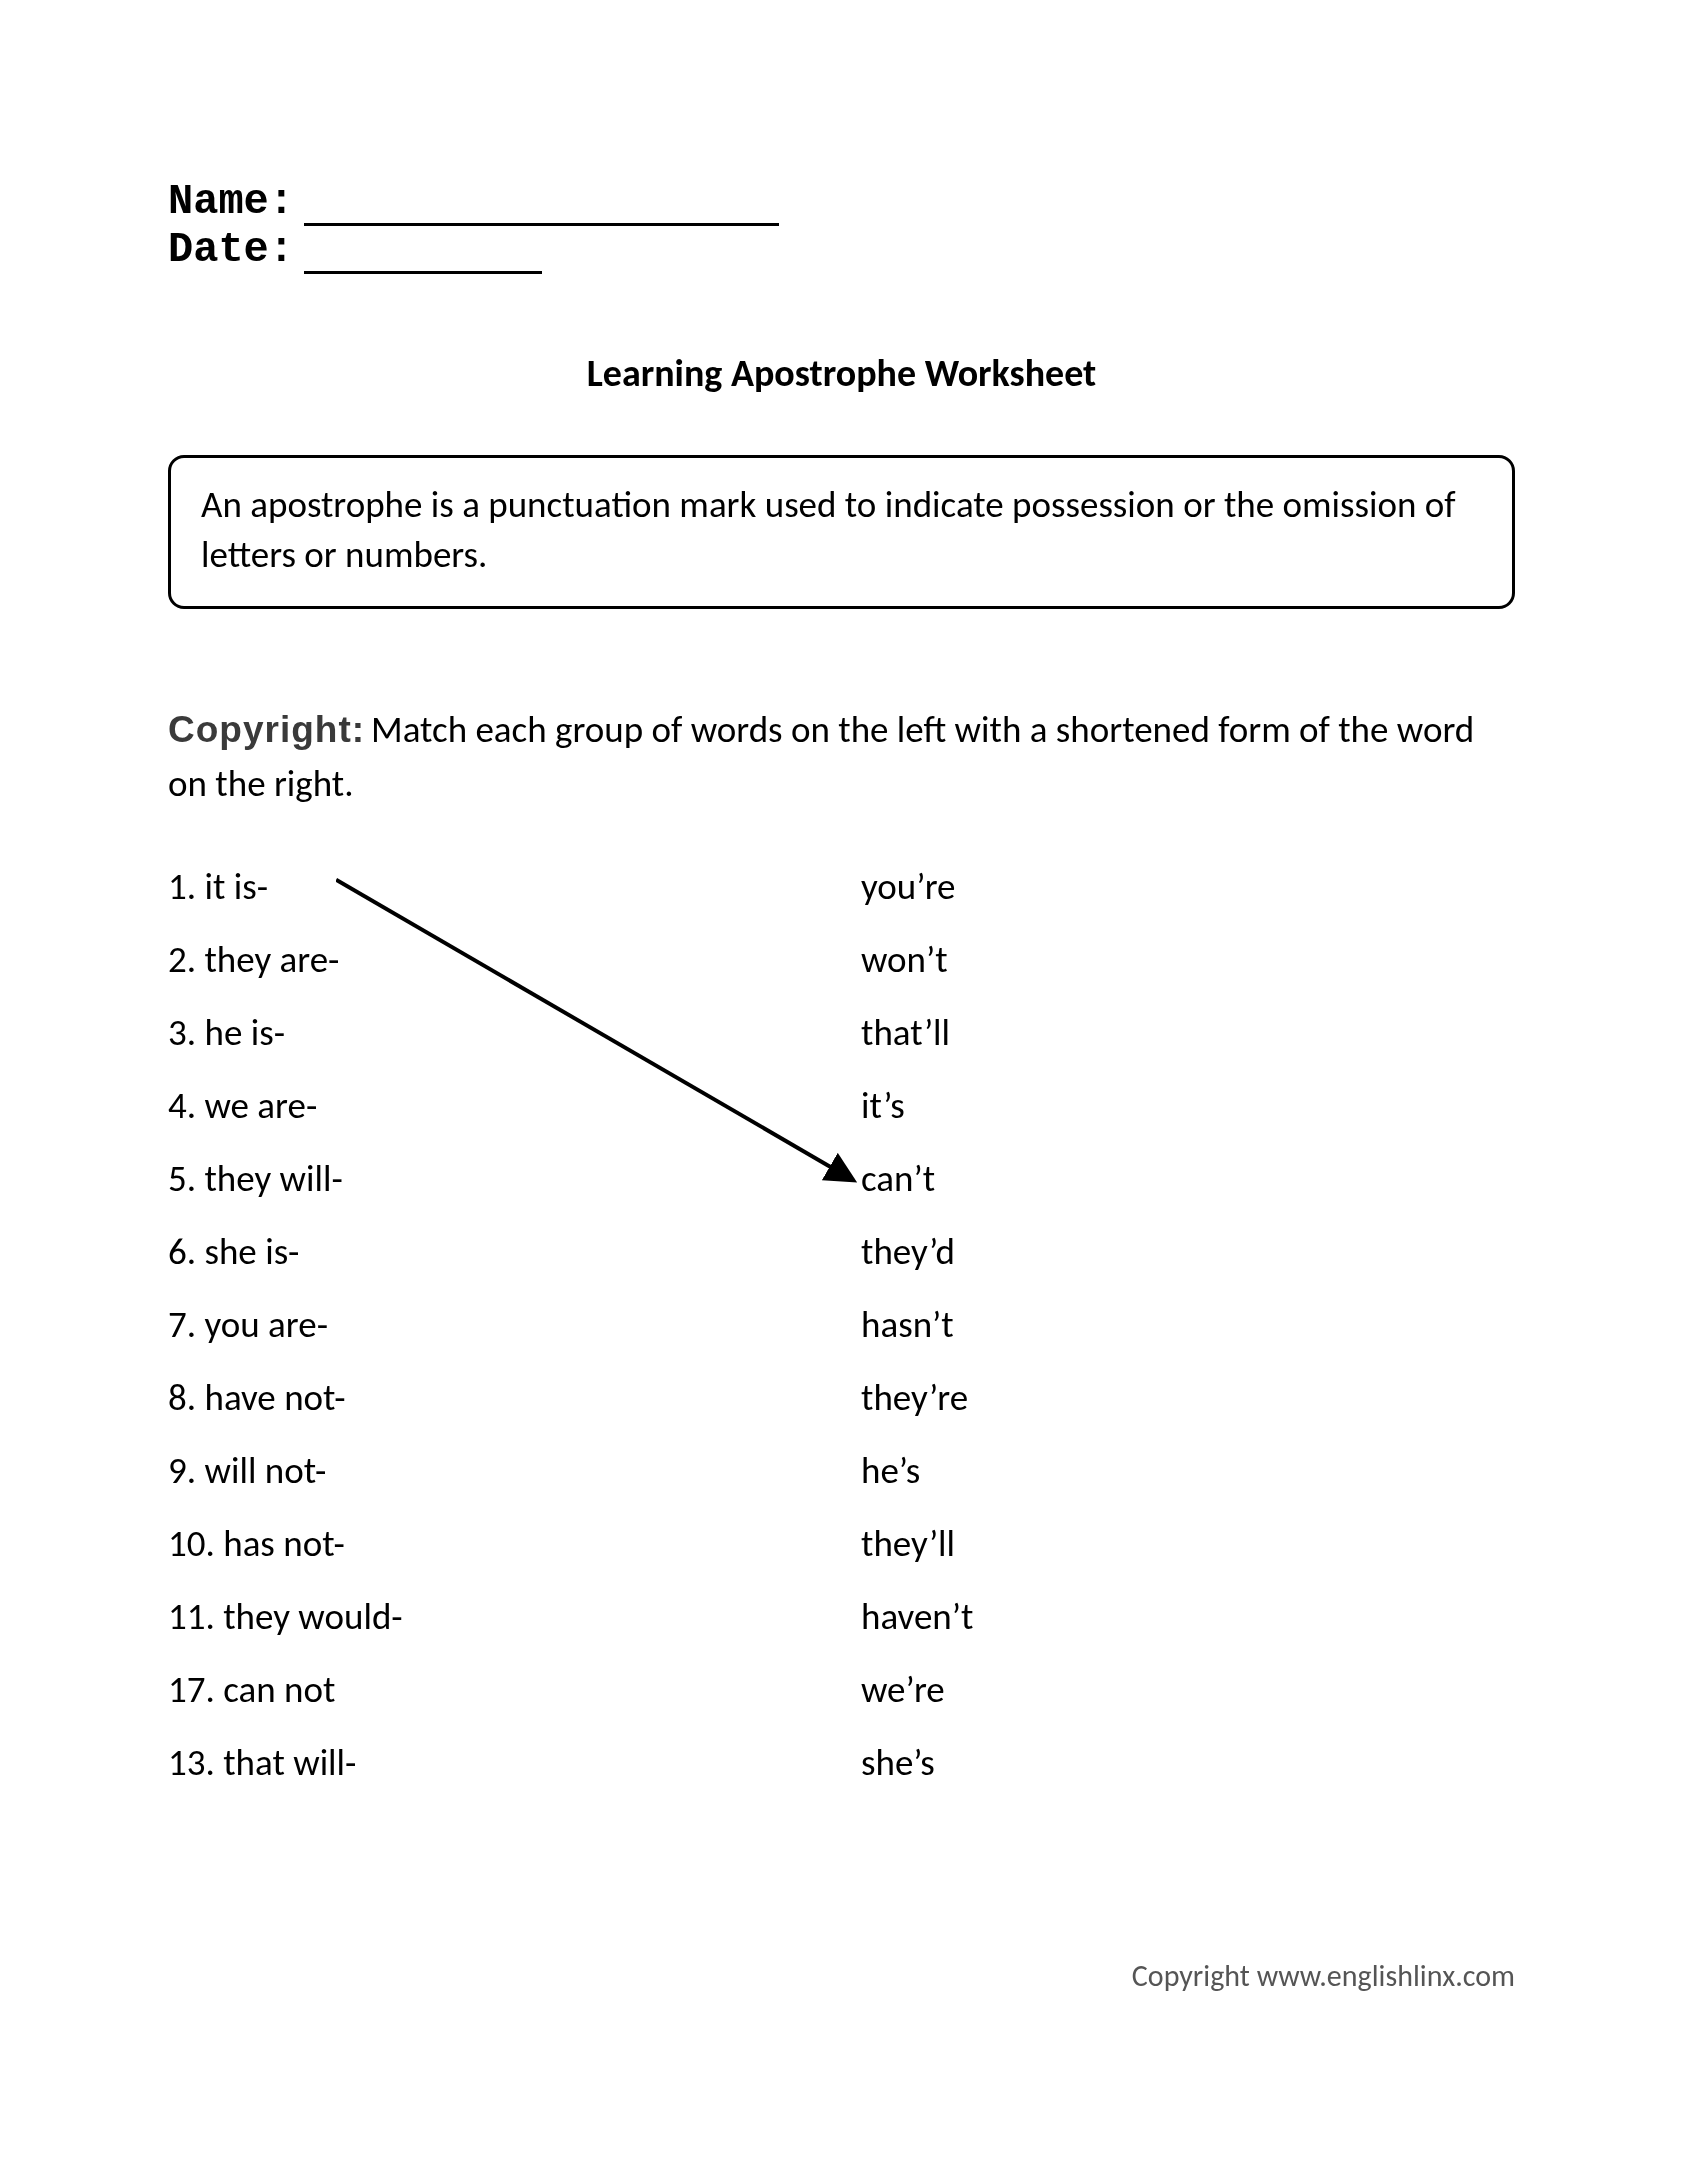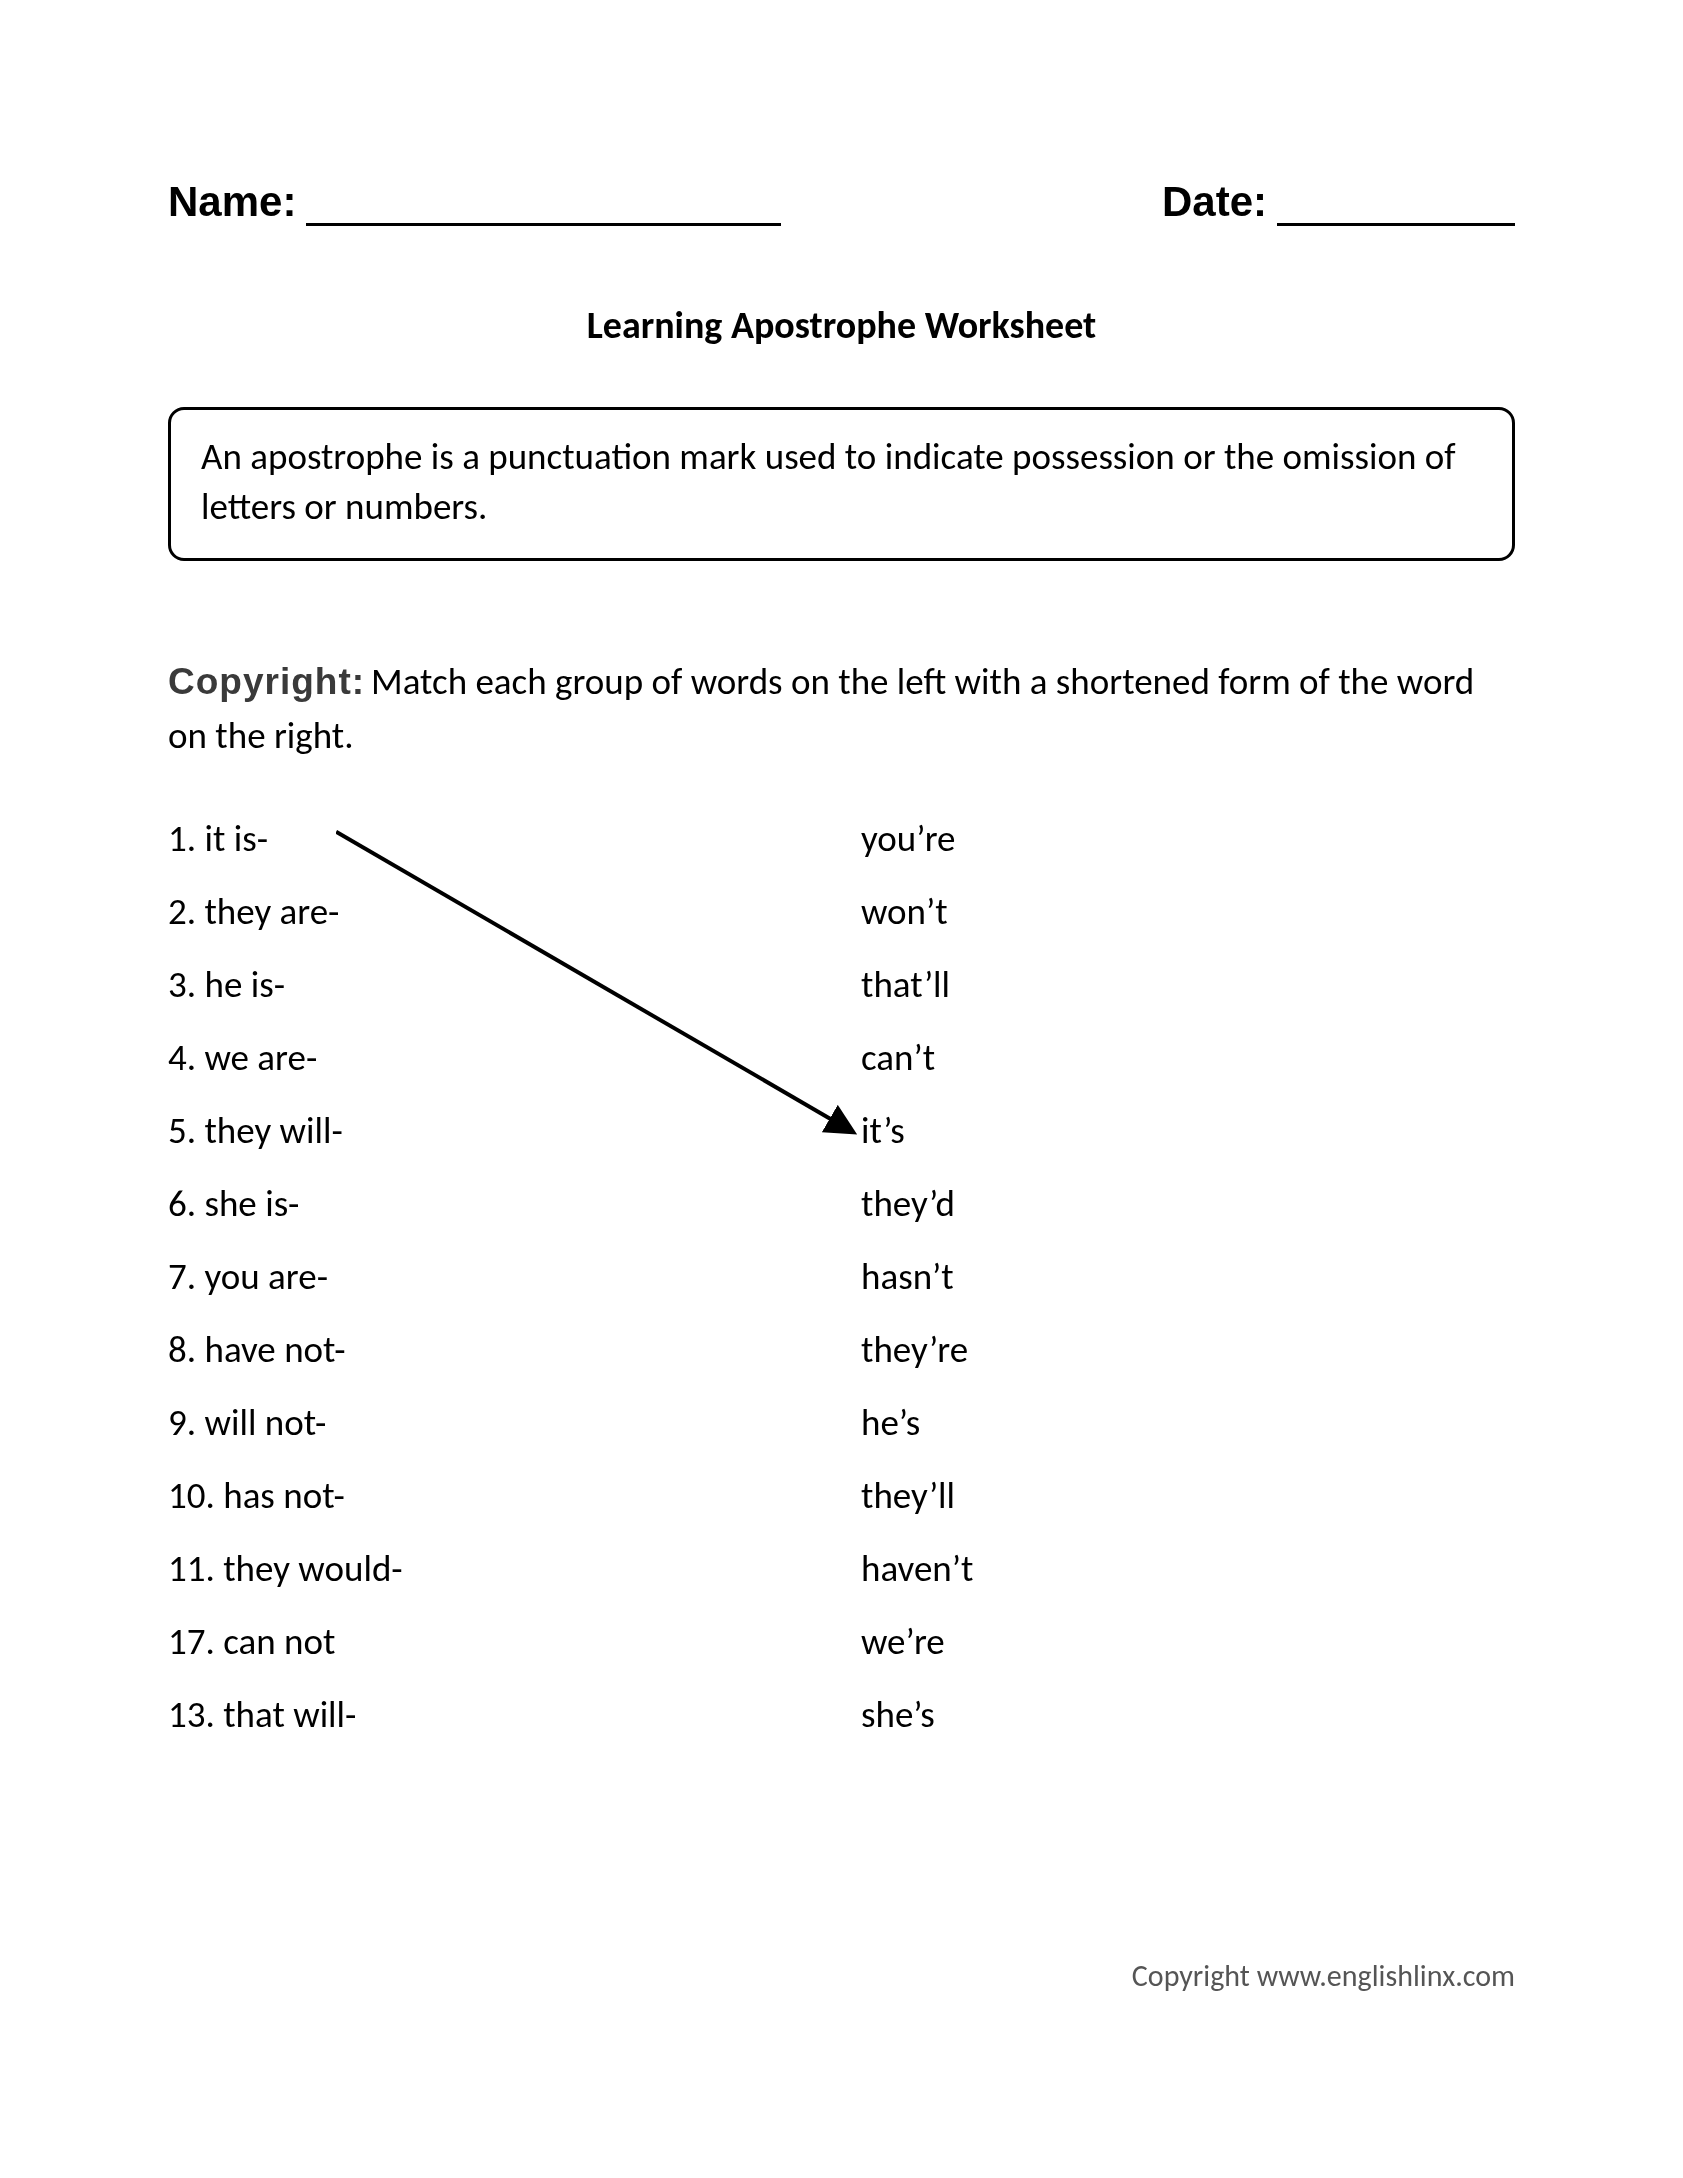--- a/index.html
+++ b/index.html
@@ -12,23 +12,24 @@
   .page {
     width: 1683px;
     height: 2178px;
     position: relative;
     box-sizing: border-box;
     padding: 178px 168px 0 168px;
   }
   .header-row {
     display: flex;
     justify-content: space-between;
-    font-family: Liberation Sans, sans-serif;
+    font-family: Liberation Mono, monospace;
     font-size: 42px;
     font-weight: bold;
+    flex-direction: column;
   }
   .header-field {
     display: flex;
     align-items: flex-end;
   }
   .blank-line {
     display: inline-block;
     border-bottom: 3px solid #000;
     height: 36px;
     margin-left: 10px;
@@ -171,24 +172,24 @@
         <div class="row">
             <span>you’re</span>
           </div>
         <div class="row">
             <span>won’t</span>
           </div>
         <div class="row">
             <span>that’ll</span>
           </div>
         <div class="row">
+            <span>it’s</span>
+          </div>
+        <div class="row">
             <span>can’t</span>
-          </div>
-        <div class="row">
-            <span>it’s</span>
           </div>
         <div class="row">
             <span>they’d</span>
           </div>
         <div class="row">
             <span>hasn’t</span>
           </div>
         <div class="row">
             <span>they’re</span>
           </div>

